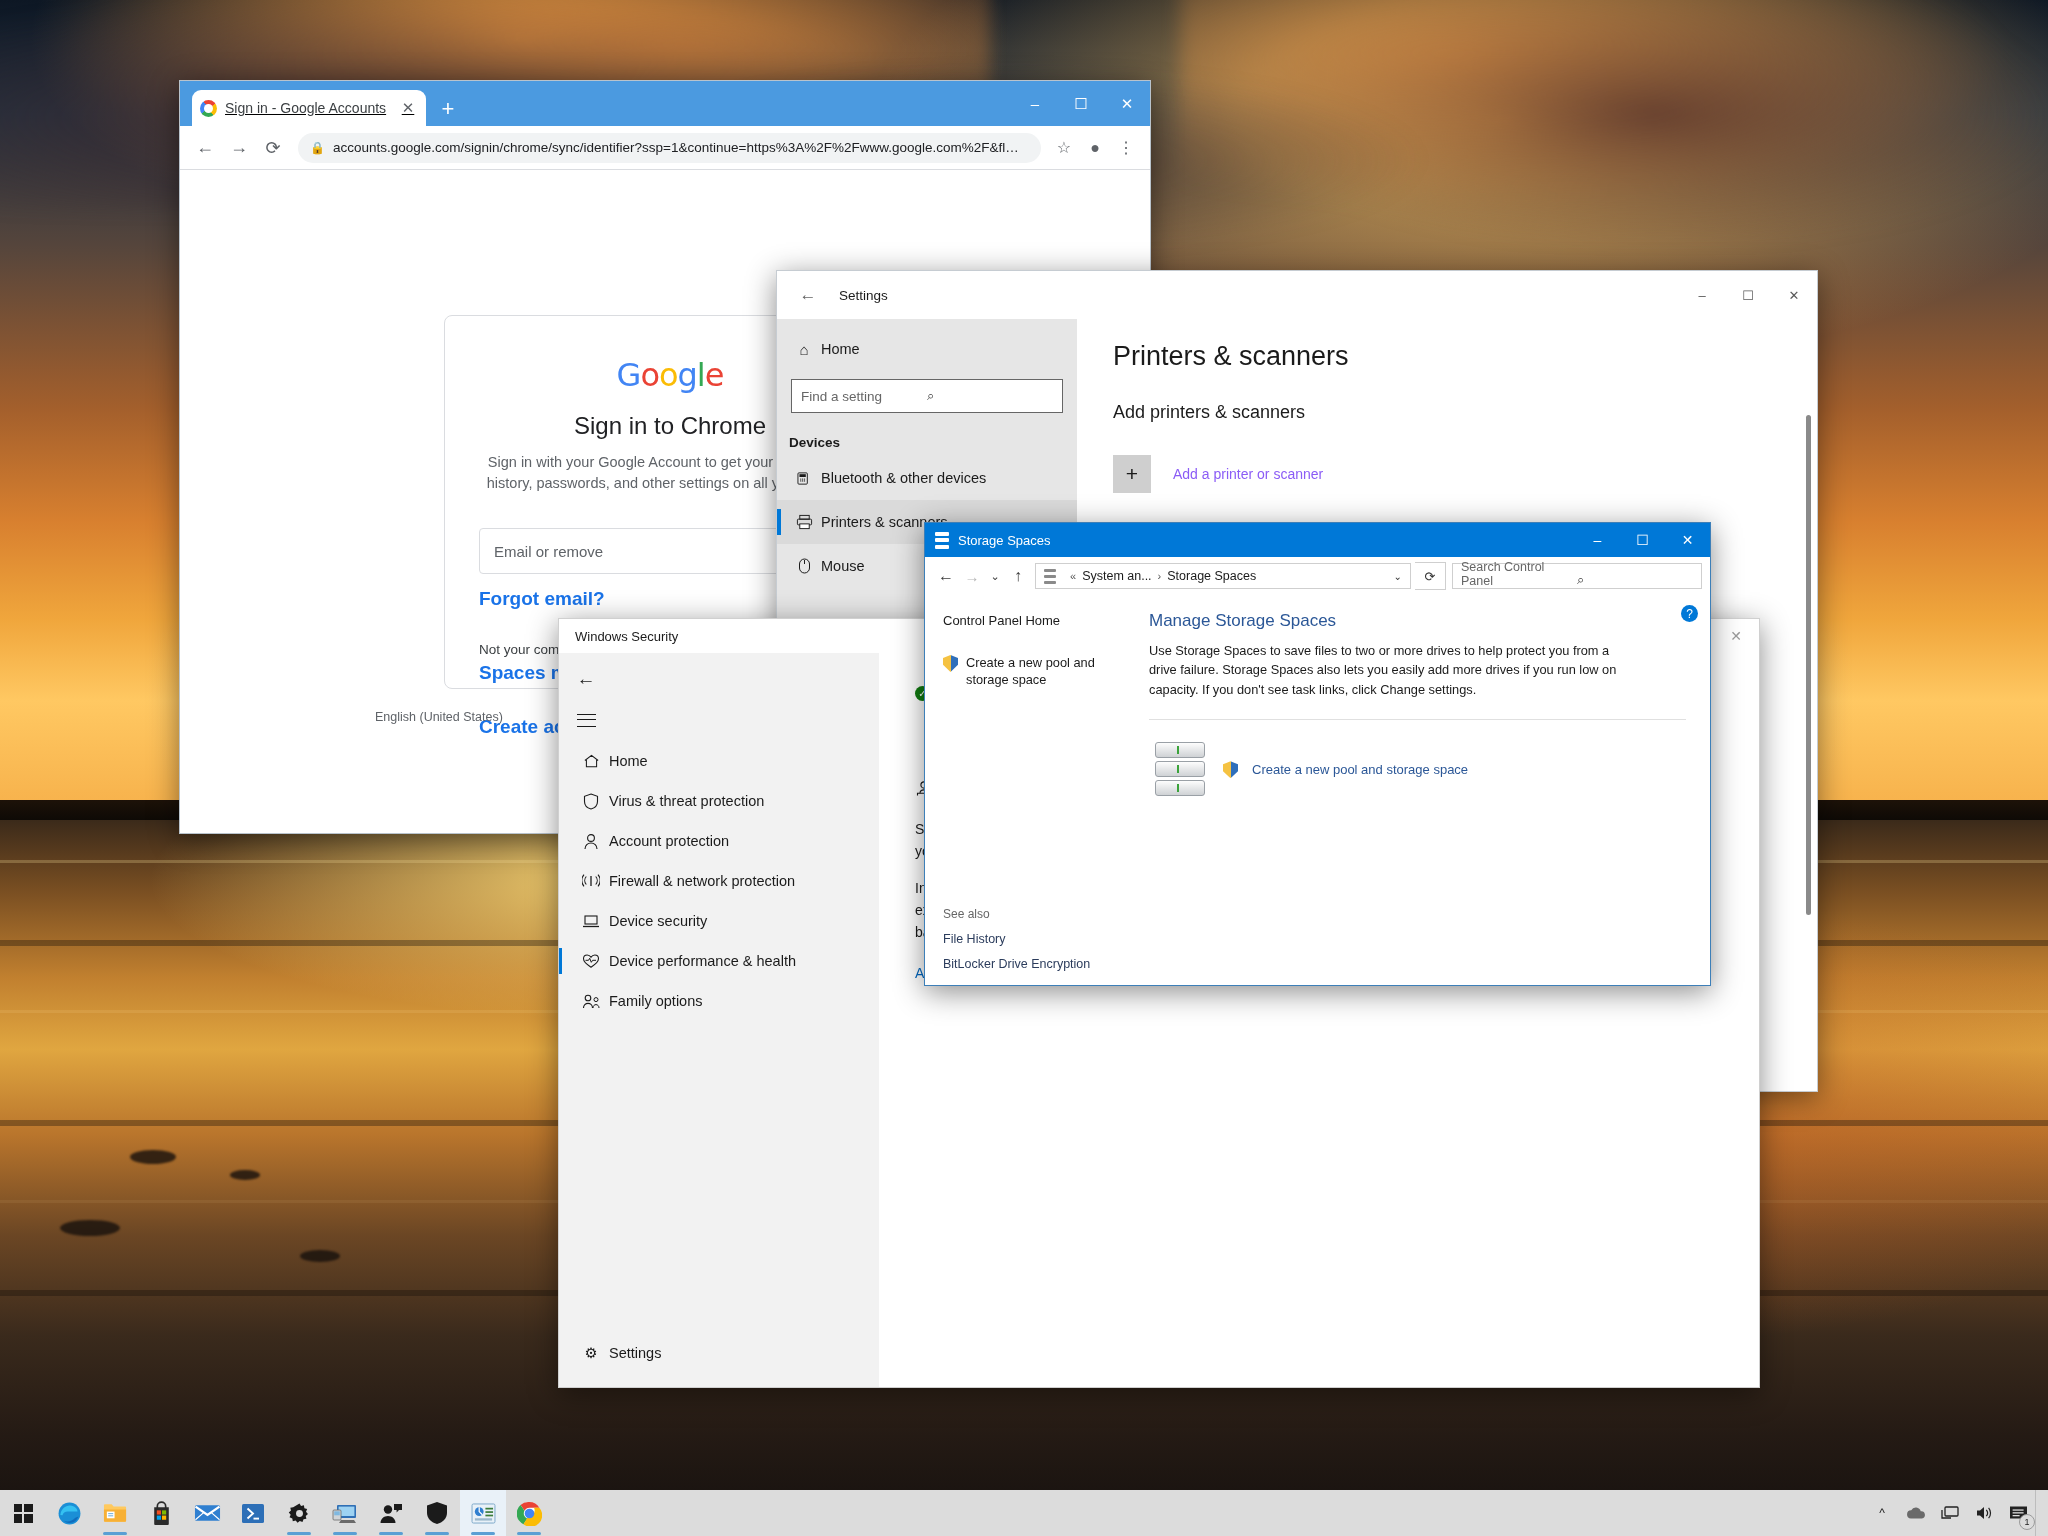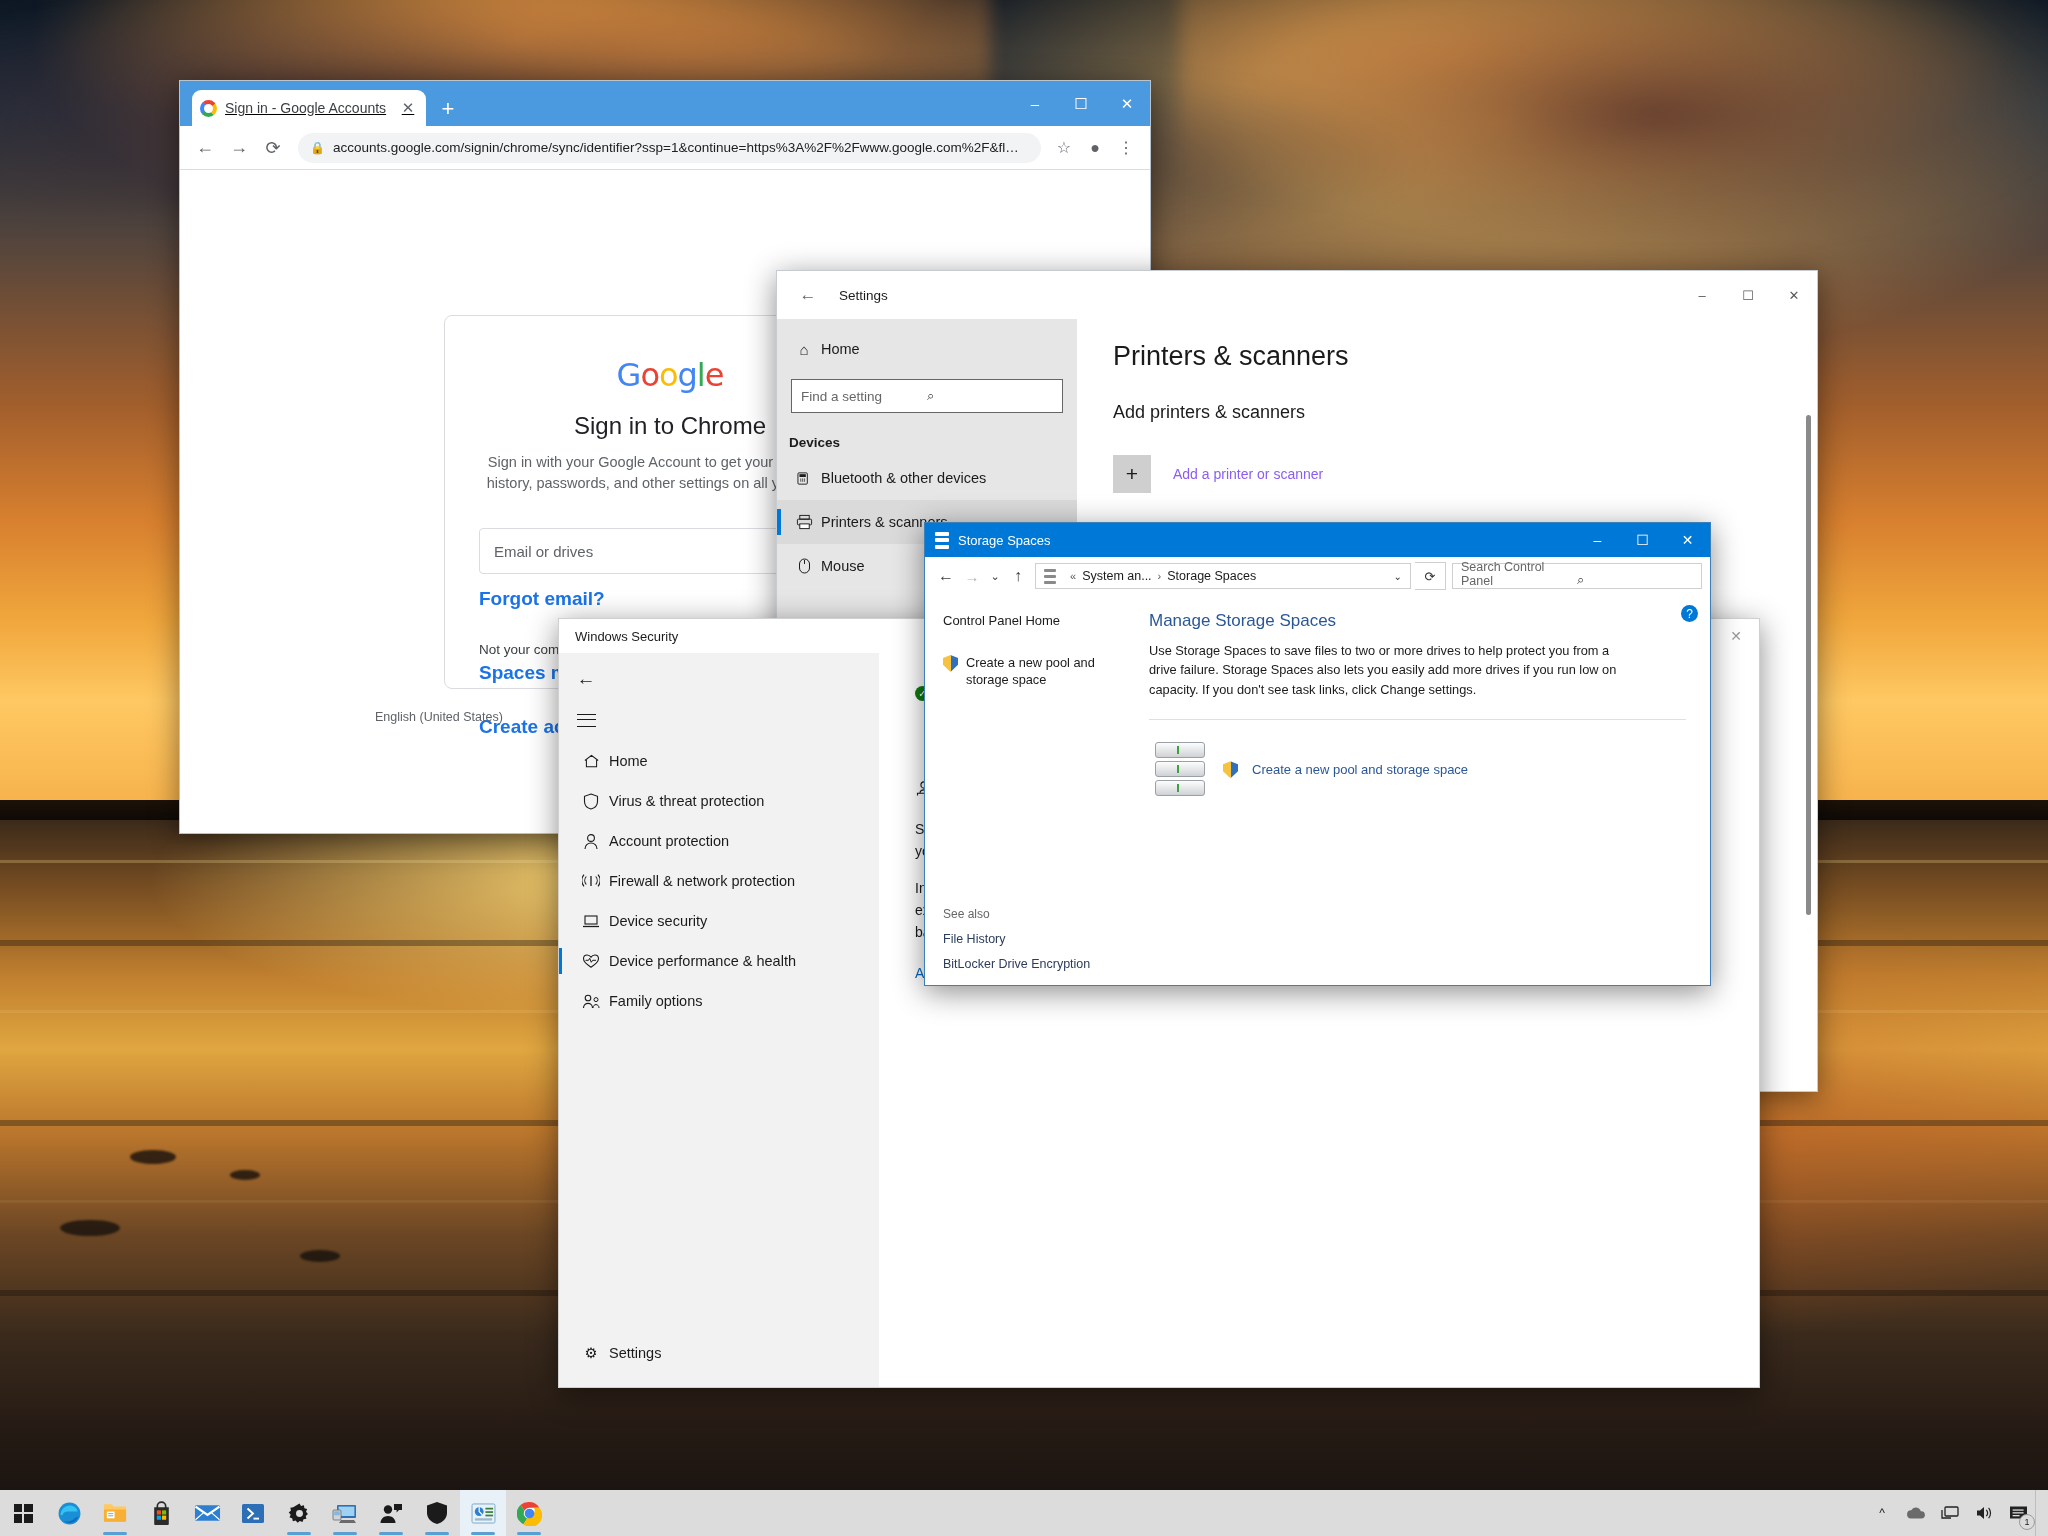--- a/index.html
+++ b/index.html
@@ -233,21 +233,21 @@
     <div class="tbicon">☆</div>
     <div class="tbicon">●</div>
     <div class="tbicon">⋮</div>
   </div>
   <div id="chrome-content">
     <div id="gcard">
       <div id="glogo"><span class="b">G</span><span class="g-r">o</span><span class="g-y">o</span><span class="b">g</span><span class="g-g">l</span><span class="g-r">e</span></div>
       <div id="gtitle">Sign in to Chrome</div>
       <div id="gsub">Sign in with your Google Account to get your bookmarks, history, passwords, and other settings on all your devices</div>
       <div id="gfield">
-          <span>Email or drives</span>
+          <span>Email or remove</span>
         </div>
       <div id="gforgot"><a class="glink">Forgot email?</a></div>
       <div id="gguest">Not your computer? Use Guest mode to sign in privately.</div>
       <div style="margin:2px 34px 0"><a class="glink">Spaces more</a></div>
       <div id="gcreate"><a class="glink">Create account</a></div>
     </div>
     <div id="glang">English (United States)</div>
   </div>
 </div>
 

